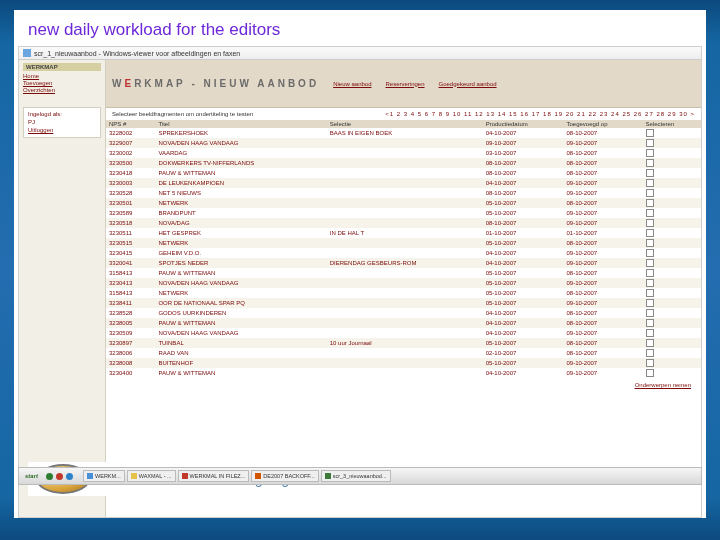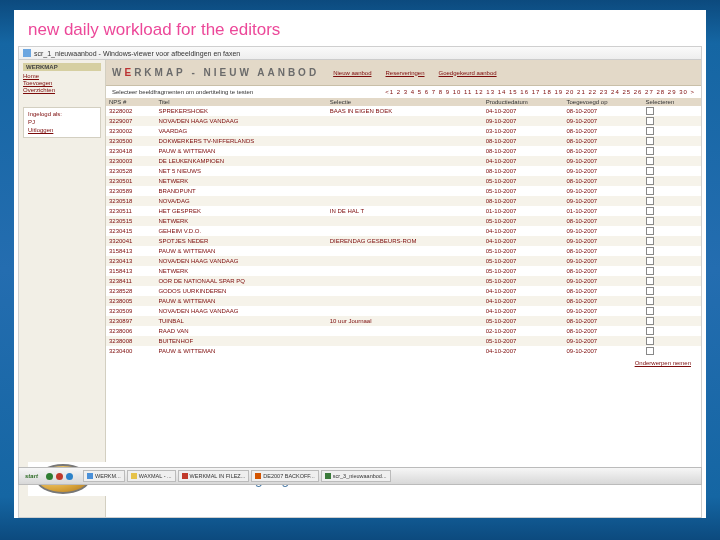--- a/index.html
+++ b/index.html
@@ -20,21 +20,21 @@
   }
   .slide-title {
     font-size: 25px;
     padding: 2px 14px 0 14px;
     color: #000;
     font-family: Verdana, sans-serif;
   }
   .slide-sub {
     font-size: 17px;
     padding: 2px 14px 6px 14px;
-    color: #ec4899;
+    color: #6d28d9;
   }
   .app-chrome {
     background: #fff;
     margin: 0 4px 0 4px;
     flex: 1;
     border: 1px solid #cfcfcf;
     display: flex;
     flex-direction: column;
     font-size: 7px;
     overflow: hidden;
@@ -81,21 +81,21 @@
     color: #7c0a0a;
     text-decoration: underline;
     display: block;
     margin: 1px 0;
   }
 
   .content { flex: 1; padding: 0; display:flex; flex-direction:column; }
   .banner {
     background: #e3d9c8;
     border-bottom: 1px solid #c9bfa8;
-    padding: 7px 6px;
+    padding: 18px 6px;
     display: flex;
     align-items: center;
     gap: 14px;
   }
   .banner-title {
     font-size: 10px;
     letter-spacing: 3px;
     font-weight: bold;
     color: #6b6b6b;
     text-transform: uppercase;

